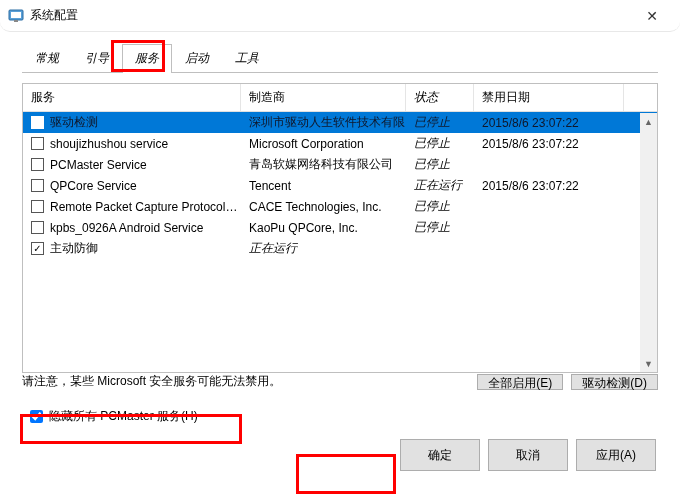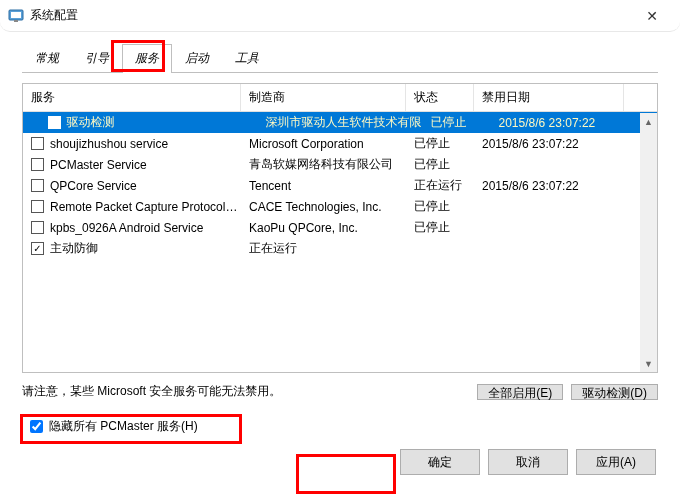--- a/index.html
+++ b/index.html
@@ -90,32 +90,31 @@
   .lh {
     padding: 5px 8px;
     border-right: 1px solid #e5e5e5;
     font-size: 12px;
     white-space: nowrap;
     overflow: hidden;
     text-overflow: ellipsis;
   }
   .col-svc { width: 218px; }
   .col-mfr { width: 165px; }
-  .col-stat { width: 68px; }
+  .col-stat { width: 68px; font-style: italic; }
   .col-date { width: 150px; }
   .row {
     display: flex;
     align-items: center;
     height: 21px;
     font-size: 12px;
   }
   .row.sel {
     background: #0078d7;
-    color: #fef9c3;
-    justify-content: center;
+    color: #0f172a;
   }
   .cell {
     padding: 0 8px;
     white-space: nowrap;
     overflow: hidden;
     text-overflow: ellipsis;
     display: flex;
     align-items: center;
     height: 100%;
   }
@@ -146,21 +145,20 @@
     width: 17px; height: 17px;
     background: #f0f0f0;
     display:flex;align-items:center;justify-content:center;
     font-size:9px;color:#666;
     position:absolute;
   }
   .sb-up { top:0;} .sb-dn { bottom:0;}
   .notice-row {
     display: flex;
     align-items: center;
-    margin-top: 10px;
   }
   .notice-txt { flex: 1; font-size: 12px; }
   .btn {
     min-width: 86px;
     height: 16px;
     padding: 0 10px;
     border: 1px solid #adadad;
     background: #e1e1e1;
     font-size: 12px;
     cursor: pointer;
@@ -175,21 +173,21 @@
   }
   .hide-row input[type=checkbox] {
     width: 13px; height: 13px;
     margin-right: 6px;
   }
   .footer {
     display: flex;
     justify-content: flex-end;
     padding: 14px 24px 0 24px;
   }
-  .footer .btn { min-width: 80px; height: 26px; }
+  .footer .btn { min-width: 80px; height: 32px; }
 </style>
 </head>
 <body>
 
 <div class="titlebar">
   <span class="tb-icon">
     <svg viewBox="0 0 16 16" width="16" height="16">
         <rect x="1" y="2" width="14" height="10" rx="1" fill="#5aa0d8" stroke="#2b6ca3"></rect>
         <rect x="3" y="4" width="10" height="6" fill="#fff"></rect>
         <rect x="6" y="12" width="4" height="2" fill="#888"></rect>

